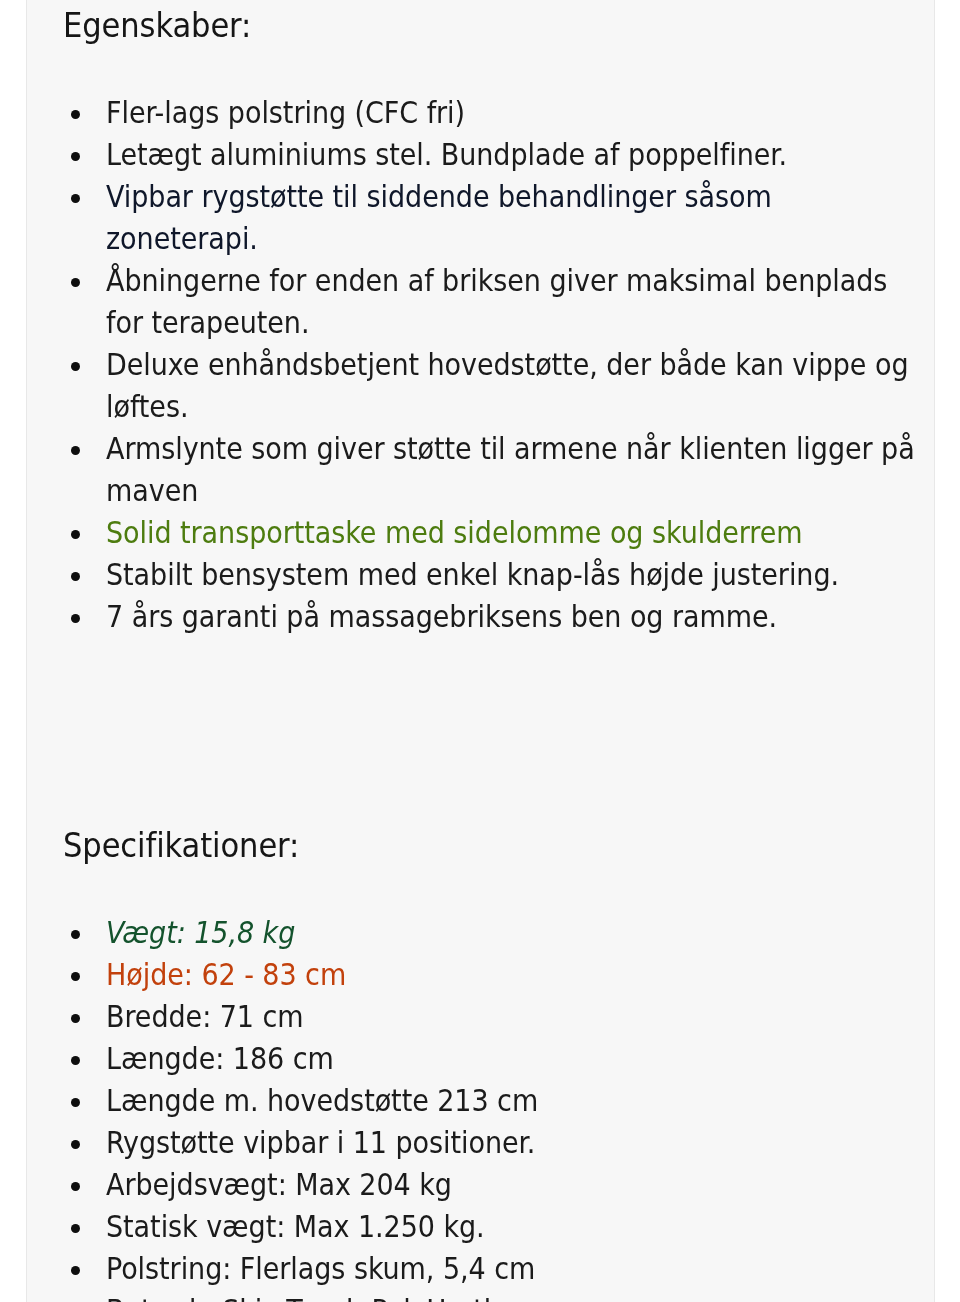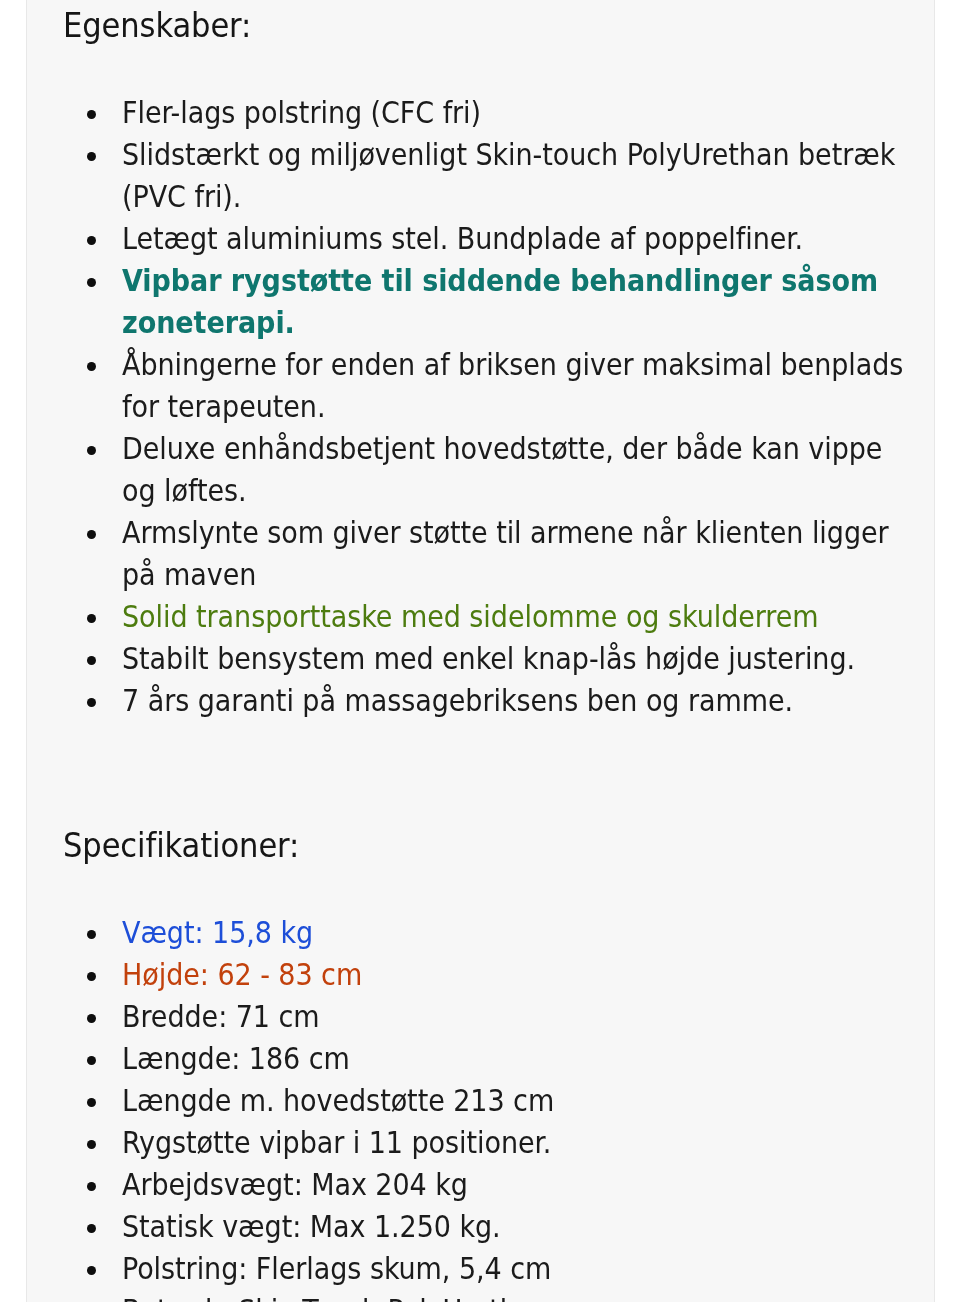--- a/index.html
+++ b/index.html
@@ -47,21 +47,21 @@
     color: #161616;
     letter-spacing: -0.1px;
     line-height: 40px;
     margin: 0;
     padding: 0;
     white-space: nowrap;
   }
 
   ul.bullet-list {
     list-style: none;
-    margin: 16px;
+    margin: 0;
     padding: 0;
   }
 
   ul.bullet-list > li {
     position: relative;
     font-family: "DejaVu Sans", sans-serif;
     font-stretch: condensed;
     font-size: 30px;
     font-weight: 400;
     color: #1b1b1b;
@@ -104,36 +104,35 @@
 </head>
 <body>
 
 <div id="page" style="background: rgb(255, 255, 255);">
   <div id="content-panel" style="background: rgb(247, 247, 247); border-left-color: rgb(232, 232, 232); border-right-color: rgb(232, 232, 232);">
 
     <div class="section" id="features-section">
       <h2 class="section-heading" id="features-heading" style="color: rgb(22, 22, 22);">Egenskaber:</h2>
       <ul class="bullet-list" id="features-list">
           <li style="color: rgb(27, 27, 27);">Fler-lags polstring (CFC fri)</li>
-          <li style="color: rgb(27, 27, 27);">Slidstærkt og miljøvenligt Skin-touch PolyUrethan betræk (PVC fri).</li>
           <li style="color: rgb(27, 27, 27);">Letægt aluminiums stel. Bundplade af poppelfiner.</li>
-          <li style="color: #0f766e; font-weight: bold;">Vipbar rygstøtte til siddende behandlinger såsom zoneterapi.</li>
+          <li style="color: #0f172a;">Vipbar rygstøtte til siddende behandlinger såsom zoneterapi.</li>
           <li style="color: rgb(27, 27, 27);">Åbningerne for enden af briksen giver maksimal benplads for terapeuten.</li>
           <li style="color: rgb(27, 27, 27);">Deluxe enhåndsbetjent hovedstøtte, der både kan vippe og løftes.</li>
           <li style="color: rgb(27, 27, 27);">Armslynte som giver støtte til armene når klienten ligger på maven</li>
           <li style="color: #4d7c0f;">Solid transporttaske med sidelomme og skulderrem</li>
           <li style="color: rgb(27, 27, 27);">Stabilt bensystem med enkel knap-lås højde justering.</li>
           <li style="color: rgb(27, 27, 27);">7 års garanti på massagebriksens ben og ramme.</li>
         </ul>
     </div>
 
     <div class="section" id="specs-section">
       <h2 class="section-heading" id="specs-heading" style="color: rgb(22, 22, 22); margin-top: 30px;">Specifikationer:</h2>
       <ul class="bullet-list" id="specs-list">
-          <li style="color: #1d4ed8;">Vægt: 15,8 kg</li>
+          <li style="color: #14532d; font-style: italic;">Vægt: 15,8 kg</li>
           <li style="color: #c2410c;">Højde: 62 - 83 cm</li>
           <li style="color: rgb(27, 27, 27);">Bredde: 71 cm</li>
           <li style="color: rgb(27, 27, 27);">Længde: 186 cm</li>
           <li style="color: rgb(27, 27, 27);">Længde m. hovedstøtte 213 cm</li>
           <li style="color: rgb(27, 27, 27);">Rygstøtte vipbar i 11 positioner.</li>
           <li style="color: rgb(27, 27, 27);">Arbejdsvægt: Max 204 kg</li>
           <li style="color: rgb(27, 27, 27);">Statisk vægt: Max 1.250 kg.</li>
           <li style="color: rgb(27, 27, 27);">Polstring: Flerlags skum, 5,4 cm</li>
           <li style="color: rgb(27, 27, 27);">Betræk: Skin-Touch PolyUrethan</li>
         </ul>

